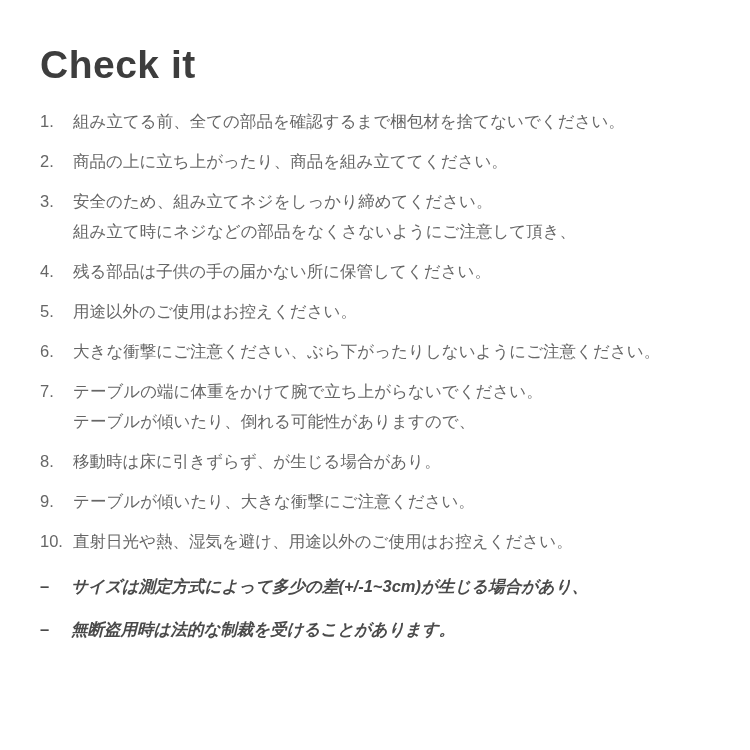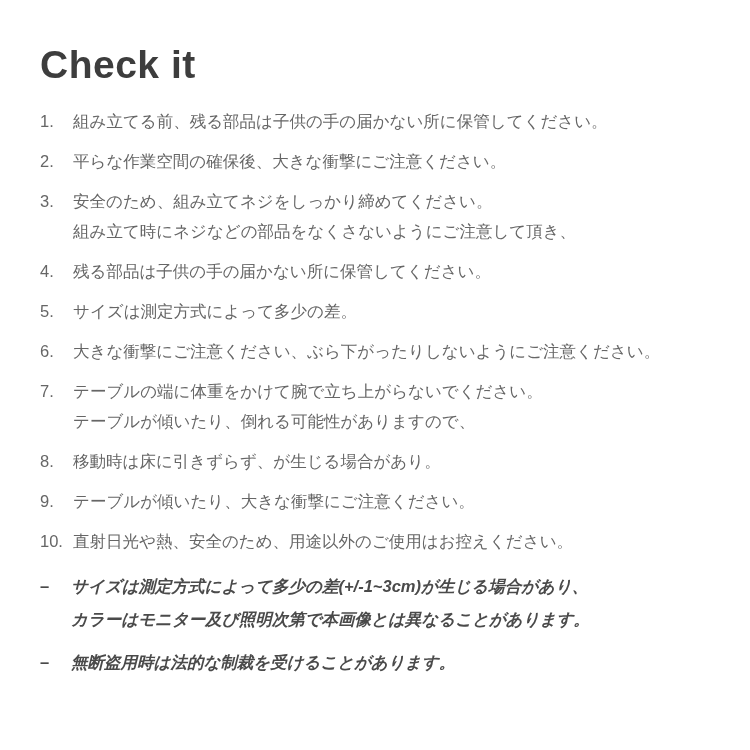--- a/index.html
+++ b/index.html
@@ -67,40 +67,40 @@
 </head>
 <body>
 
 <div class="page">
 
   <h1 class="page-title">Check it</h1>
 
   <ol class="instruction-list">
     <li class="instruction-item">
       <span class="item-num">1.</span>
-      <span class="item-lines"><span>組み立てる前、残る部品は子供の手の届かない所に保管してください。</span></span>
+      <span class="item-lines"><span>組み立てる前、全ての部品を確認するまで梱包材を捨てないでください。</span></span>
     </li>
     <li class="instruction-item">
       <span class="item-num">2.</span>
-      <span class="item-lines"><span>平らな作業空間の確保後、大きな衝撃にご注意ください。</span></span>
+      <span class="item-lines"><span>商品の上に立ち上がったり、商品を組み立ててください。</span></span>
     </li>
     <li class="instruction-item">
       <span class="item-num">3.</span>
       <span class="item-lines">
         <div>安全のため、組み立てネジをしっかり締めてください。</div>
         <div>組み立て時にネジなどの部品をなくさないようにご注意して頂き、</div>
       </span>
     </li>
     <li class="instruction-item">
       <span class="item-num">4.</span>
       <span class="item-lines"><span>残る部品は子供の手の届かない所に保管してください。</span></span>
     </li>
     <li class="instruction-item">
       <span class="item-num">5.</span>
-      <span class="item-lines"><span>サイズは測定方式によって多少の差。</span></span>
+      <span class="item-lines"><span>用途以外のご使用はお控えください。</span></span>
     </li>
     <li class="instruction-item">
       <span class="item-num">6.</span>
       <span class="item-lines"><span>大きな衝撃にご注意ください、ぶら下がったりしないようにご注意ください。</span></span>
     </li>
     <li class="instruction-item">
       <span class="item-num">7.</span>
       <span class="item-lines">
         <div>テーブルの端に体重をかけて腕で立ち上がらないでください。</div>
         <div>テーブルが傾いたり、倒れる可能性がありますので、</div>
@@ -109,30 +109,29 @@
     <li class="instruction-item">
       <span class="item-num">8.</span>
       <span class="item-lines"><span>移動時は床に引きずらず、が生じる場合があり。</span></span>
     </li>
     <li class="instruction-item">
       <span class="item-num">9.</span>
       <span class="item-lines"><span>テーブルが傾いたり、大きな衝撃にご注意ください。</span></span>
     </li>
     <li class="instruction-item">
       <span class="item-num">10.</span>
-      <span class="item-lines"><span>直射日光や熱、安全のため、用途以外のご使用はお控えください。</span></span>
+      <span class="item-lines"><span>直射日光や熱、湿気を避け、用途以外のご使用はお控えください。</span></span>
     </li>
   </ol>
 
   <ul class="notes-list">
     <li class="note-item">
       <span class="note-dash">–</span>
       <span class="note-lines">
         <div>サイズは測定方式によって多少の差(+/-1~3cm)が生じる場合があり、</div>
-        <div>カラーはモニター及び照明次第で本画像とは異なることがあります。</div>
       </span>
     </li>
     <li class="note-item">
       <span class="note-dash">–</span>
       <span class="note-lines">
         <div>無断盗用時は法的な制裁を受けることがあります。</div>
       </span>
     </li>
   </ul>
 

